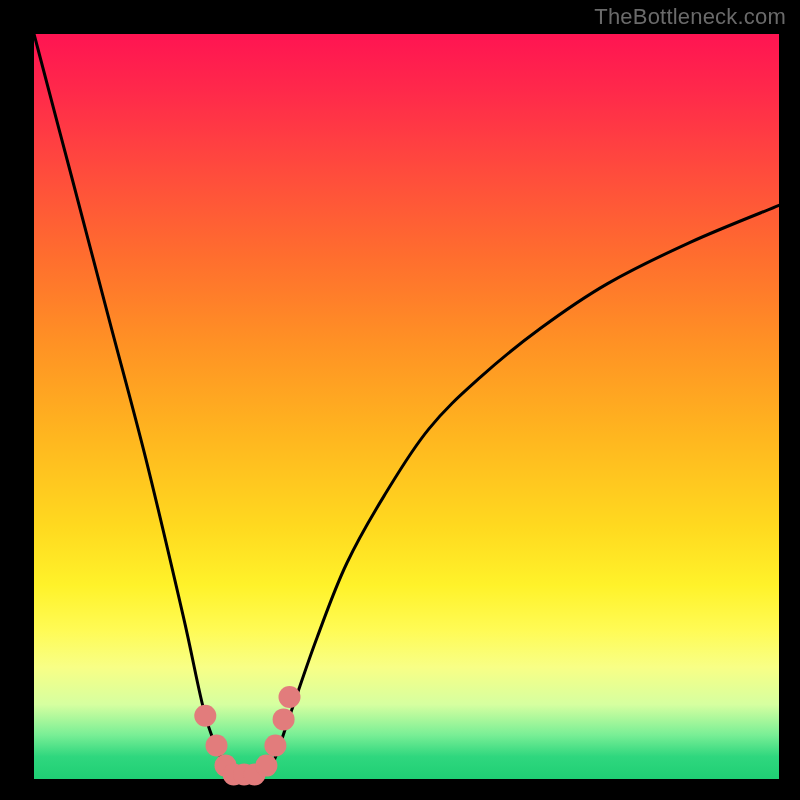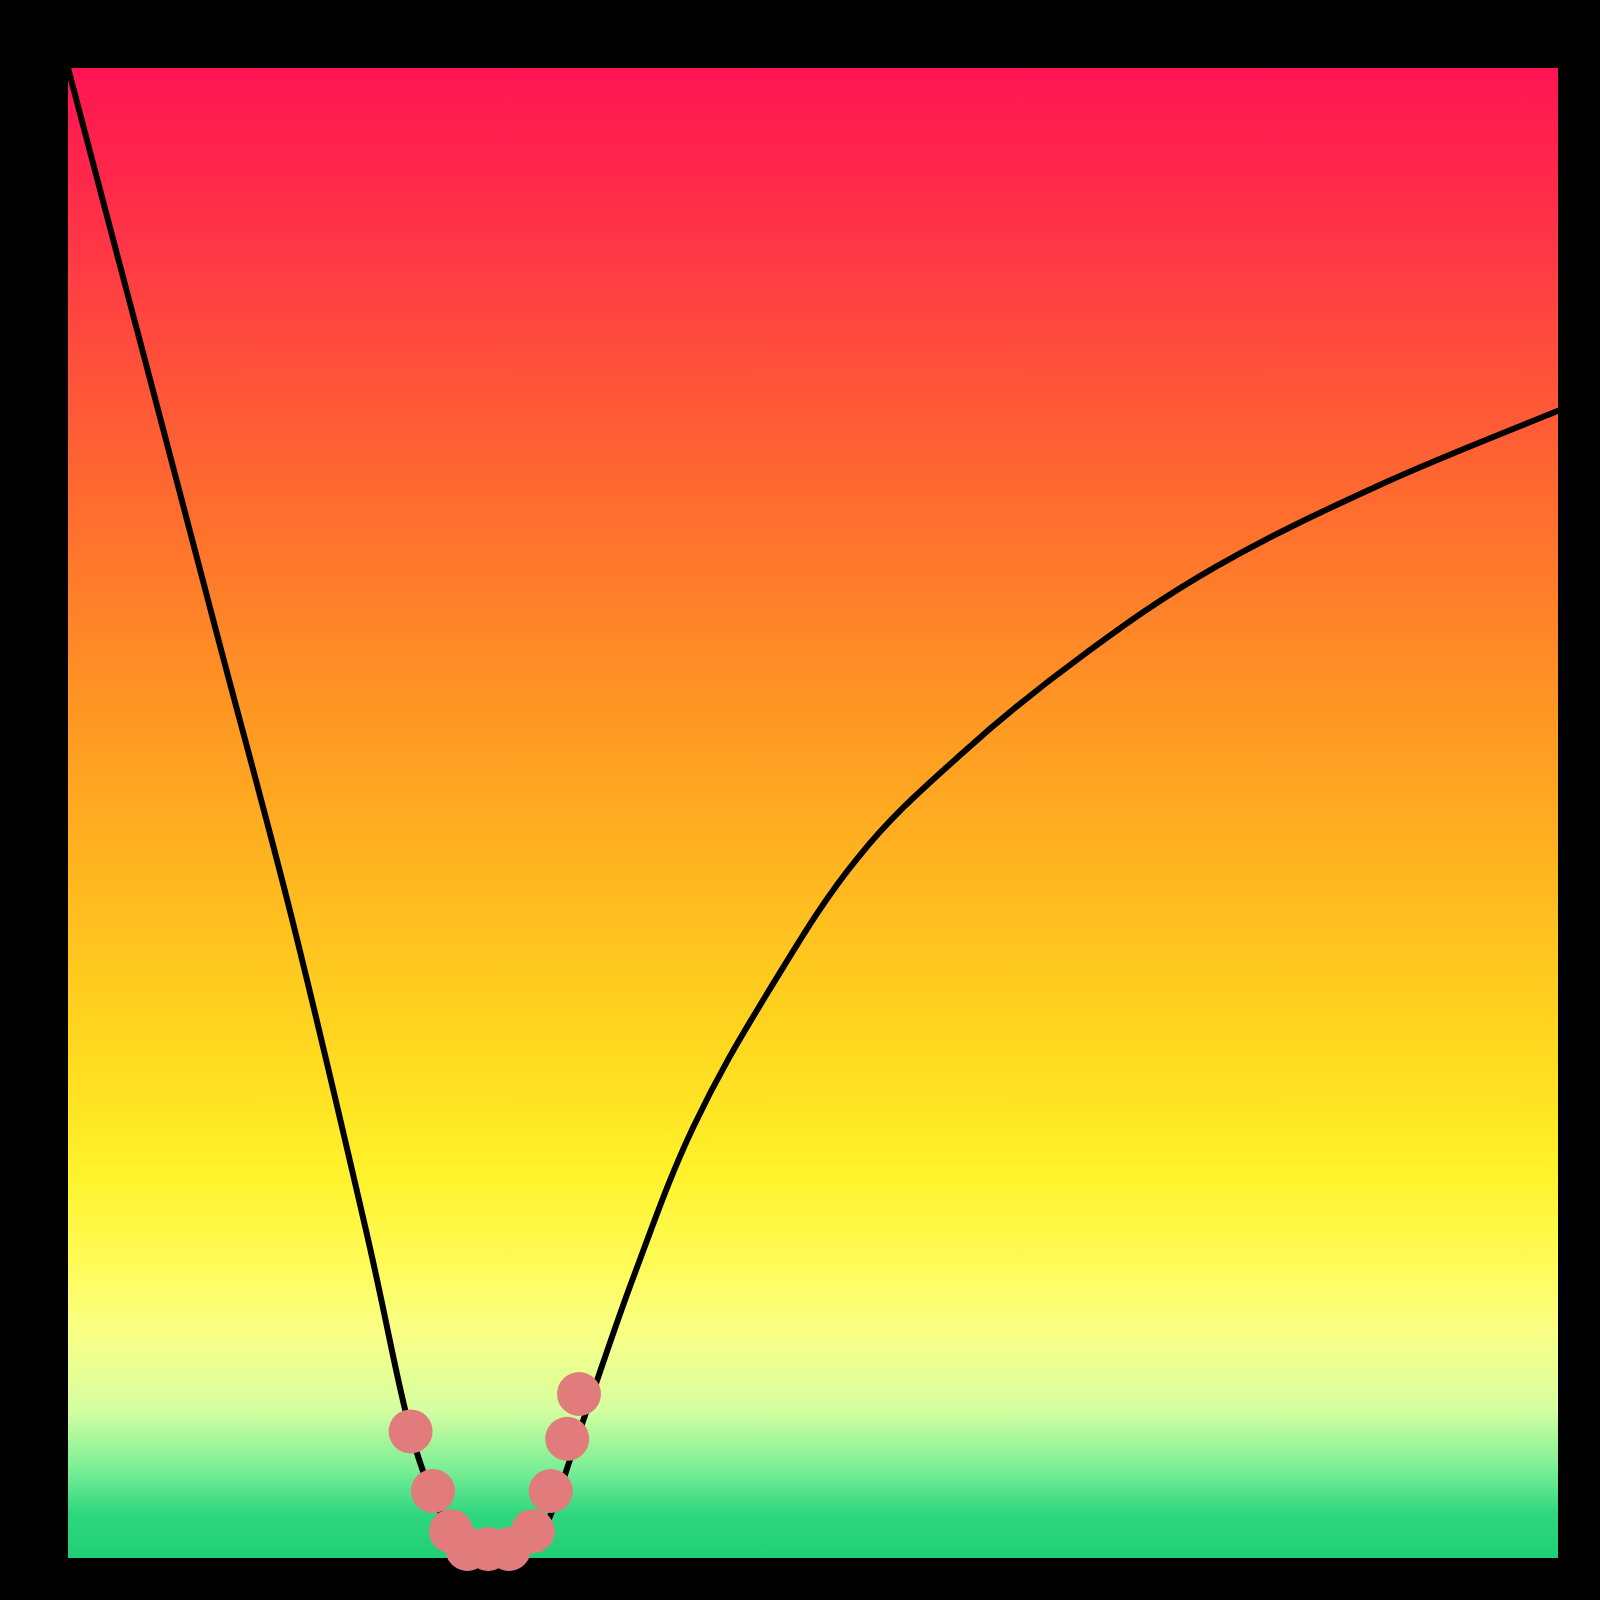--- a/index.html
+++ b/index.html
@@ -76,13 +76,14 @@
           <circle cx="199.7" cy="740.5" r="11" fill="#e27c7c"></circle>
           <circle cx="210.1" cy="740.5" r="11" fill="#e27c7c"></circle>
           <circle cx="220.5" cy="740.5" r="11" fill="#e27c7c"></circle>
           <circle cx="232.4" cy="731.6" r="11" fill="#e27c7c"></circle>
           <circle cx="241.4" cy="711.5" r="11" fill="#e27c7c"></circle>
           <circle cx="249.6" cy="685.4" r="11" fill="#e27c7c"></circle>
           <circle cx="255.5" cy="663.0" r="11" fill="#e27c7c"></circle>
         </g>
     </svg>
   </div>
+  <div class="watermark">TheBottleneck.com</div>
 </div>
 
 </body></html>

